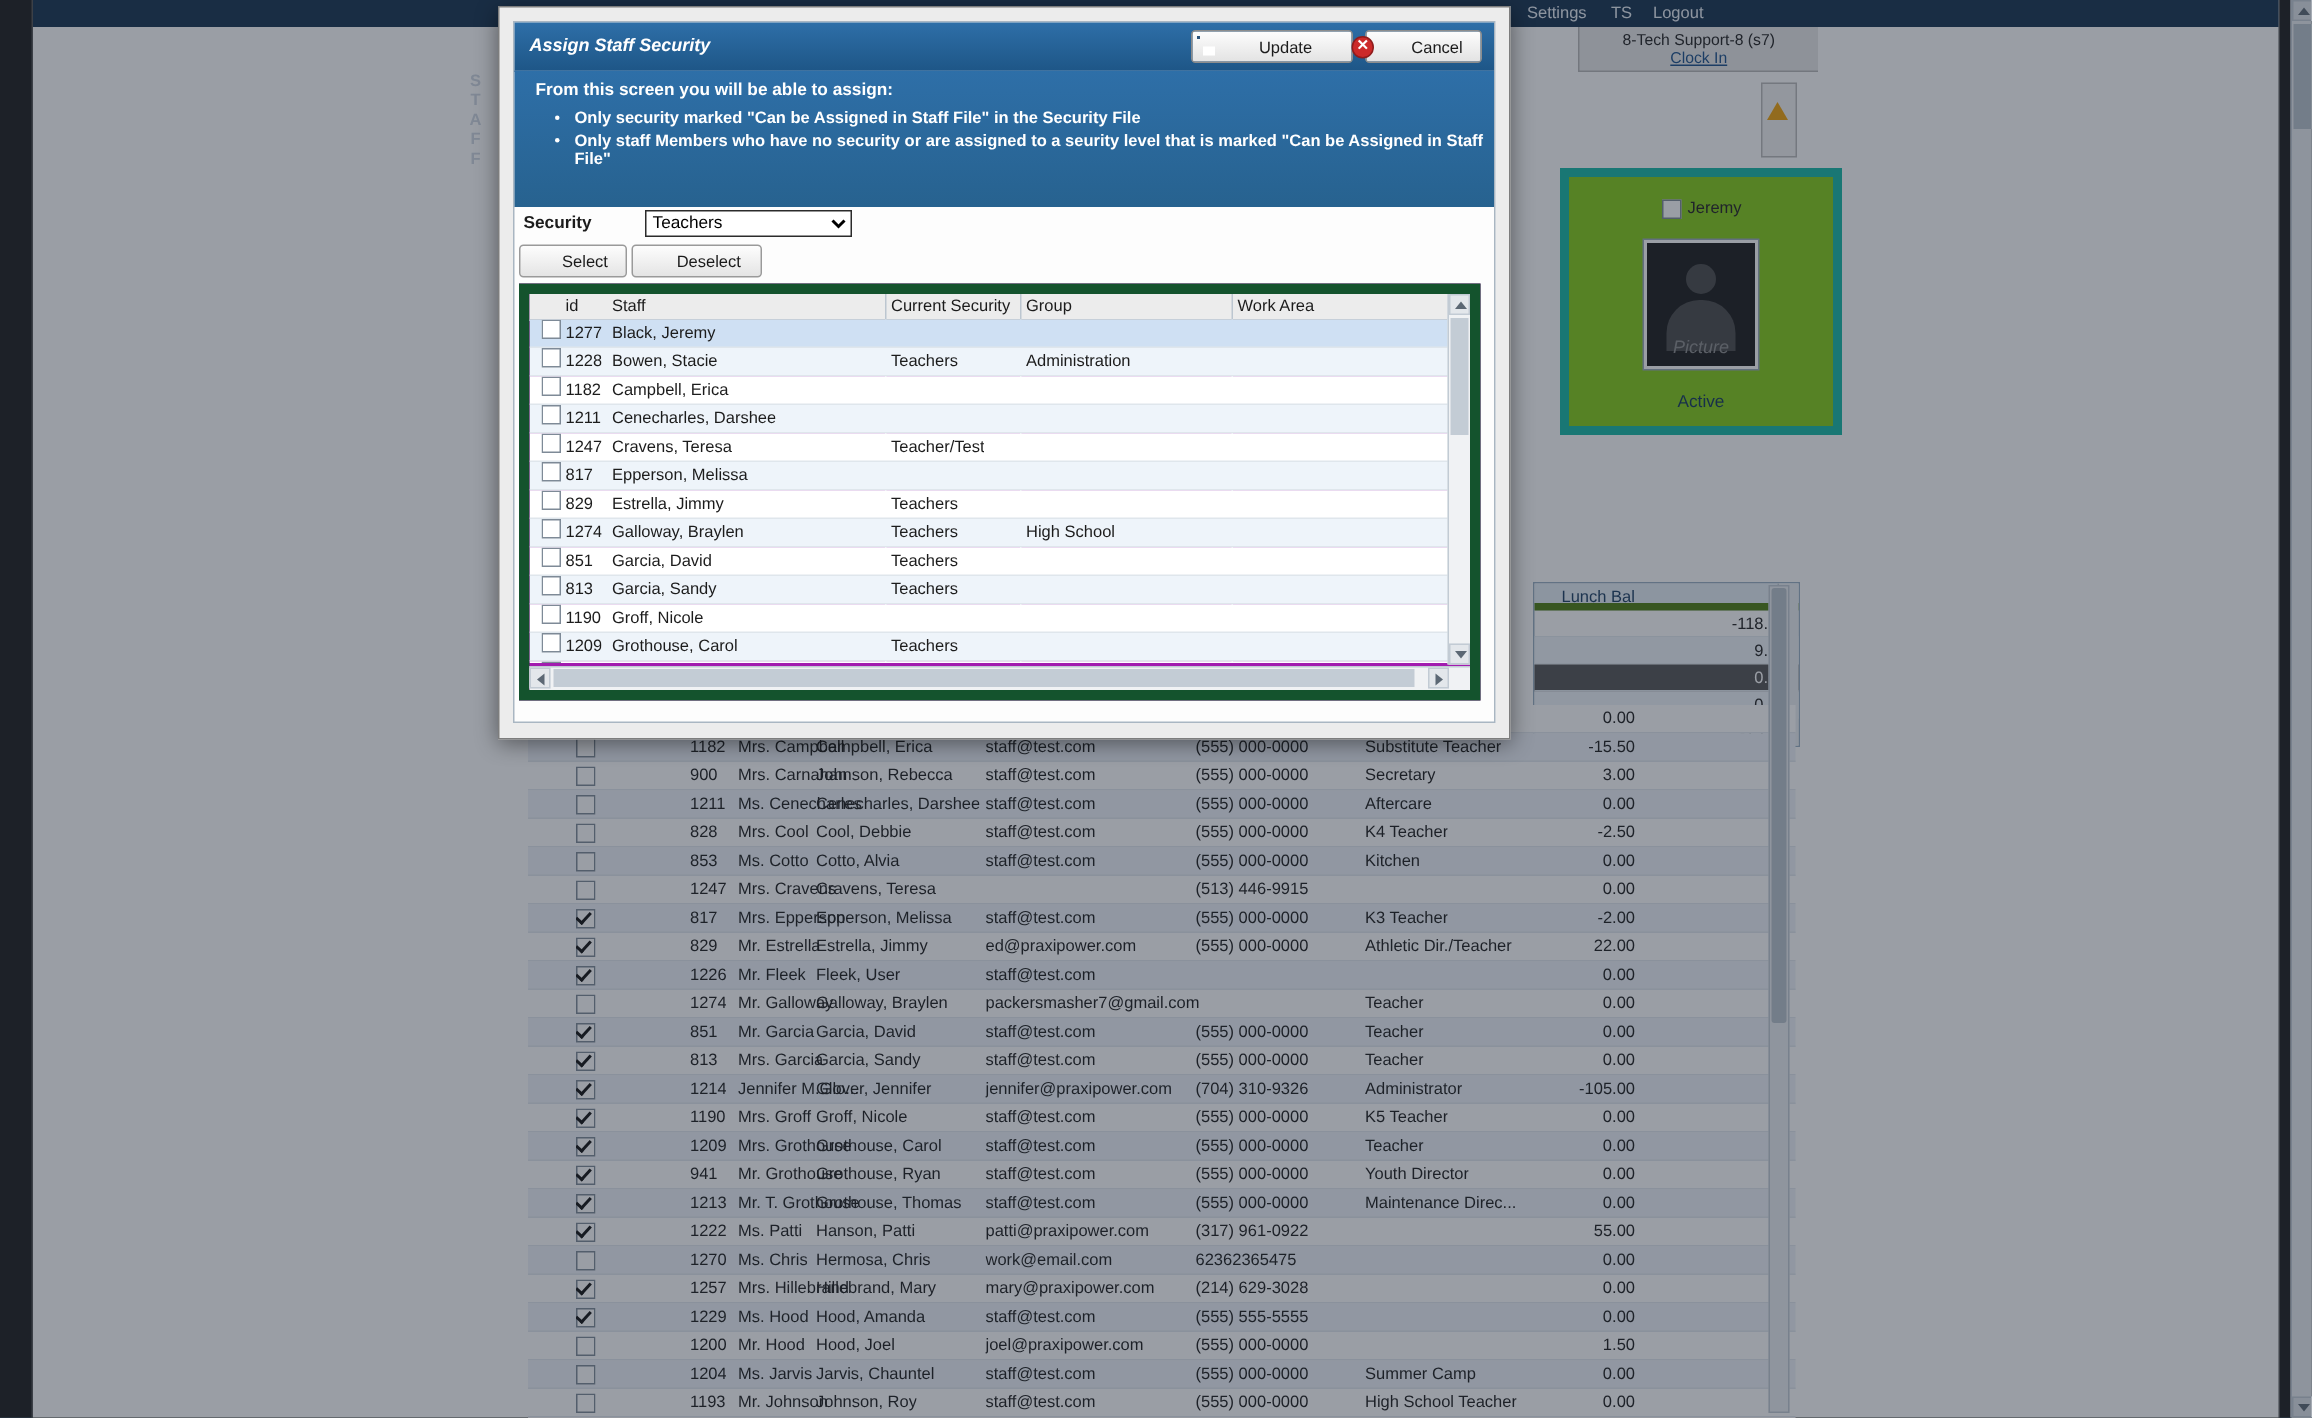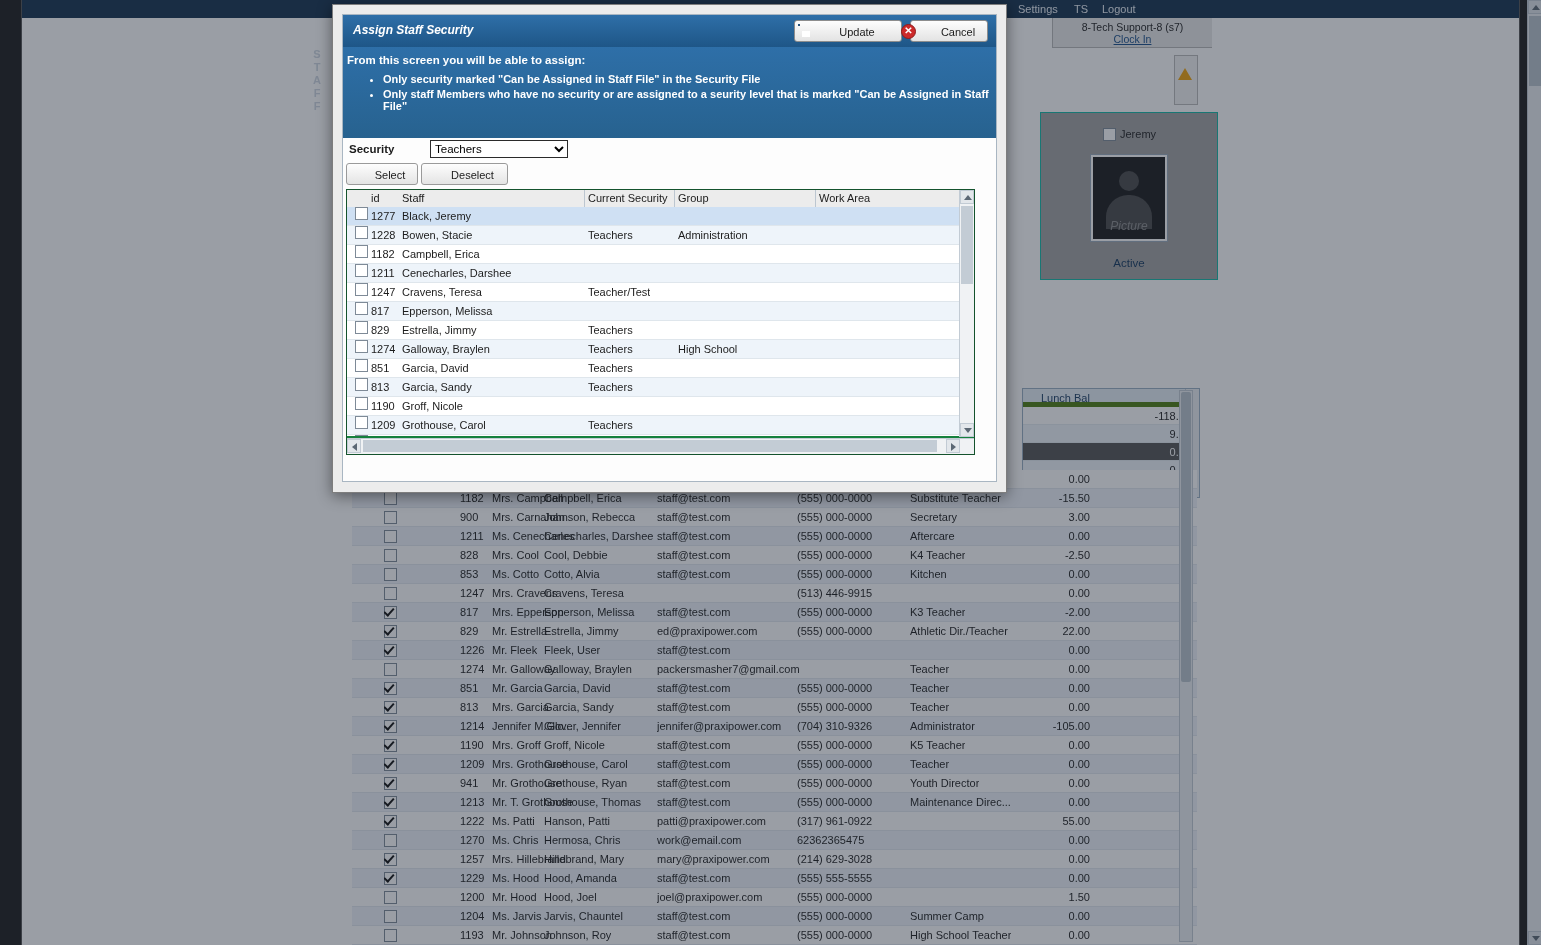--- a/index.html
+++ b/index.html
@@ -94,22 +94,22 @@
     width: 0; height: 0;
     border-left: 7px solid transparent;
     border-right: 7px solid transparent;
     border-bottom: 12px solid #f0a30a;
   }
   
   #staff-card {
     position: absolute;
     left: 1018px; top: 112px;
     width: 176px; height: 166px;
-    background: #a3a3a3;
-    border: 1px solid #14b8a6;
+    background: #84cc16;
+    border: 6px solid #14b8a6;
   }
   #staff-card .name-chk {
     position: absolute;
     left: 62px; top: 15px;
     width: 11px; height: 11px;
     background: #fff;
     border: 1px solid #7e8a97;
   }
   #staff-card .name-txt {
     position: absolute;
@@ -349,21 +349,21 @@
   }
   #dlg-info {
     position: absolute;
     left: 0; top: 32px;
     width: 653px; height: 91px;
     background: linear-gradient(#2e6fa8, #27628f);
     color: #ffffff;
   }
   #dlg-info .lead {
     position: absolute;
-    left: 4px; top: 7px;
+    left: 14px; top: 7px;
     font-size: 11.5px;
     font-weight: bold;
   }
   #dlg-info ul {
     position: absolute;
     left: 26px; top: 26px;
     margin: 0; padding: 0 0 0 14px;
     font-size: 11px;
     font-weight: bold;
   }
@@ -405,22 +405,22 @@
     color: #1b1b1b;
   }
   #btn-select-all { left: 3px; width: 72px; }
   #btn-deselect-all { left: 78px; width: 87px; }
 
   
   #tbl-wrap {
     position: absolute;
     left: 3px; top: 174px;
     width: 627px; height: 264px;
-    border: 1px solid #14532d;
-    background: #15803d;
+    border: 7px solid #14532d;
+    background: #a21caf;
   }
   #tbl-head {
     position: absolute;
     left: 0; top: 0;
     width: 627px; height: 17px;
     background: #ececec;
     border-bottom: 1px solid #9aa7b4;
   }
   #tbl-head .h {
     position: absolute;

